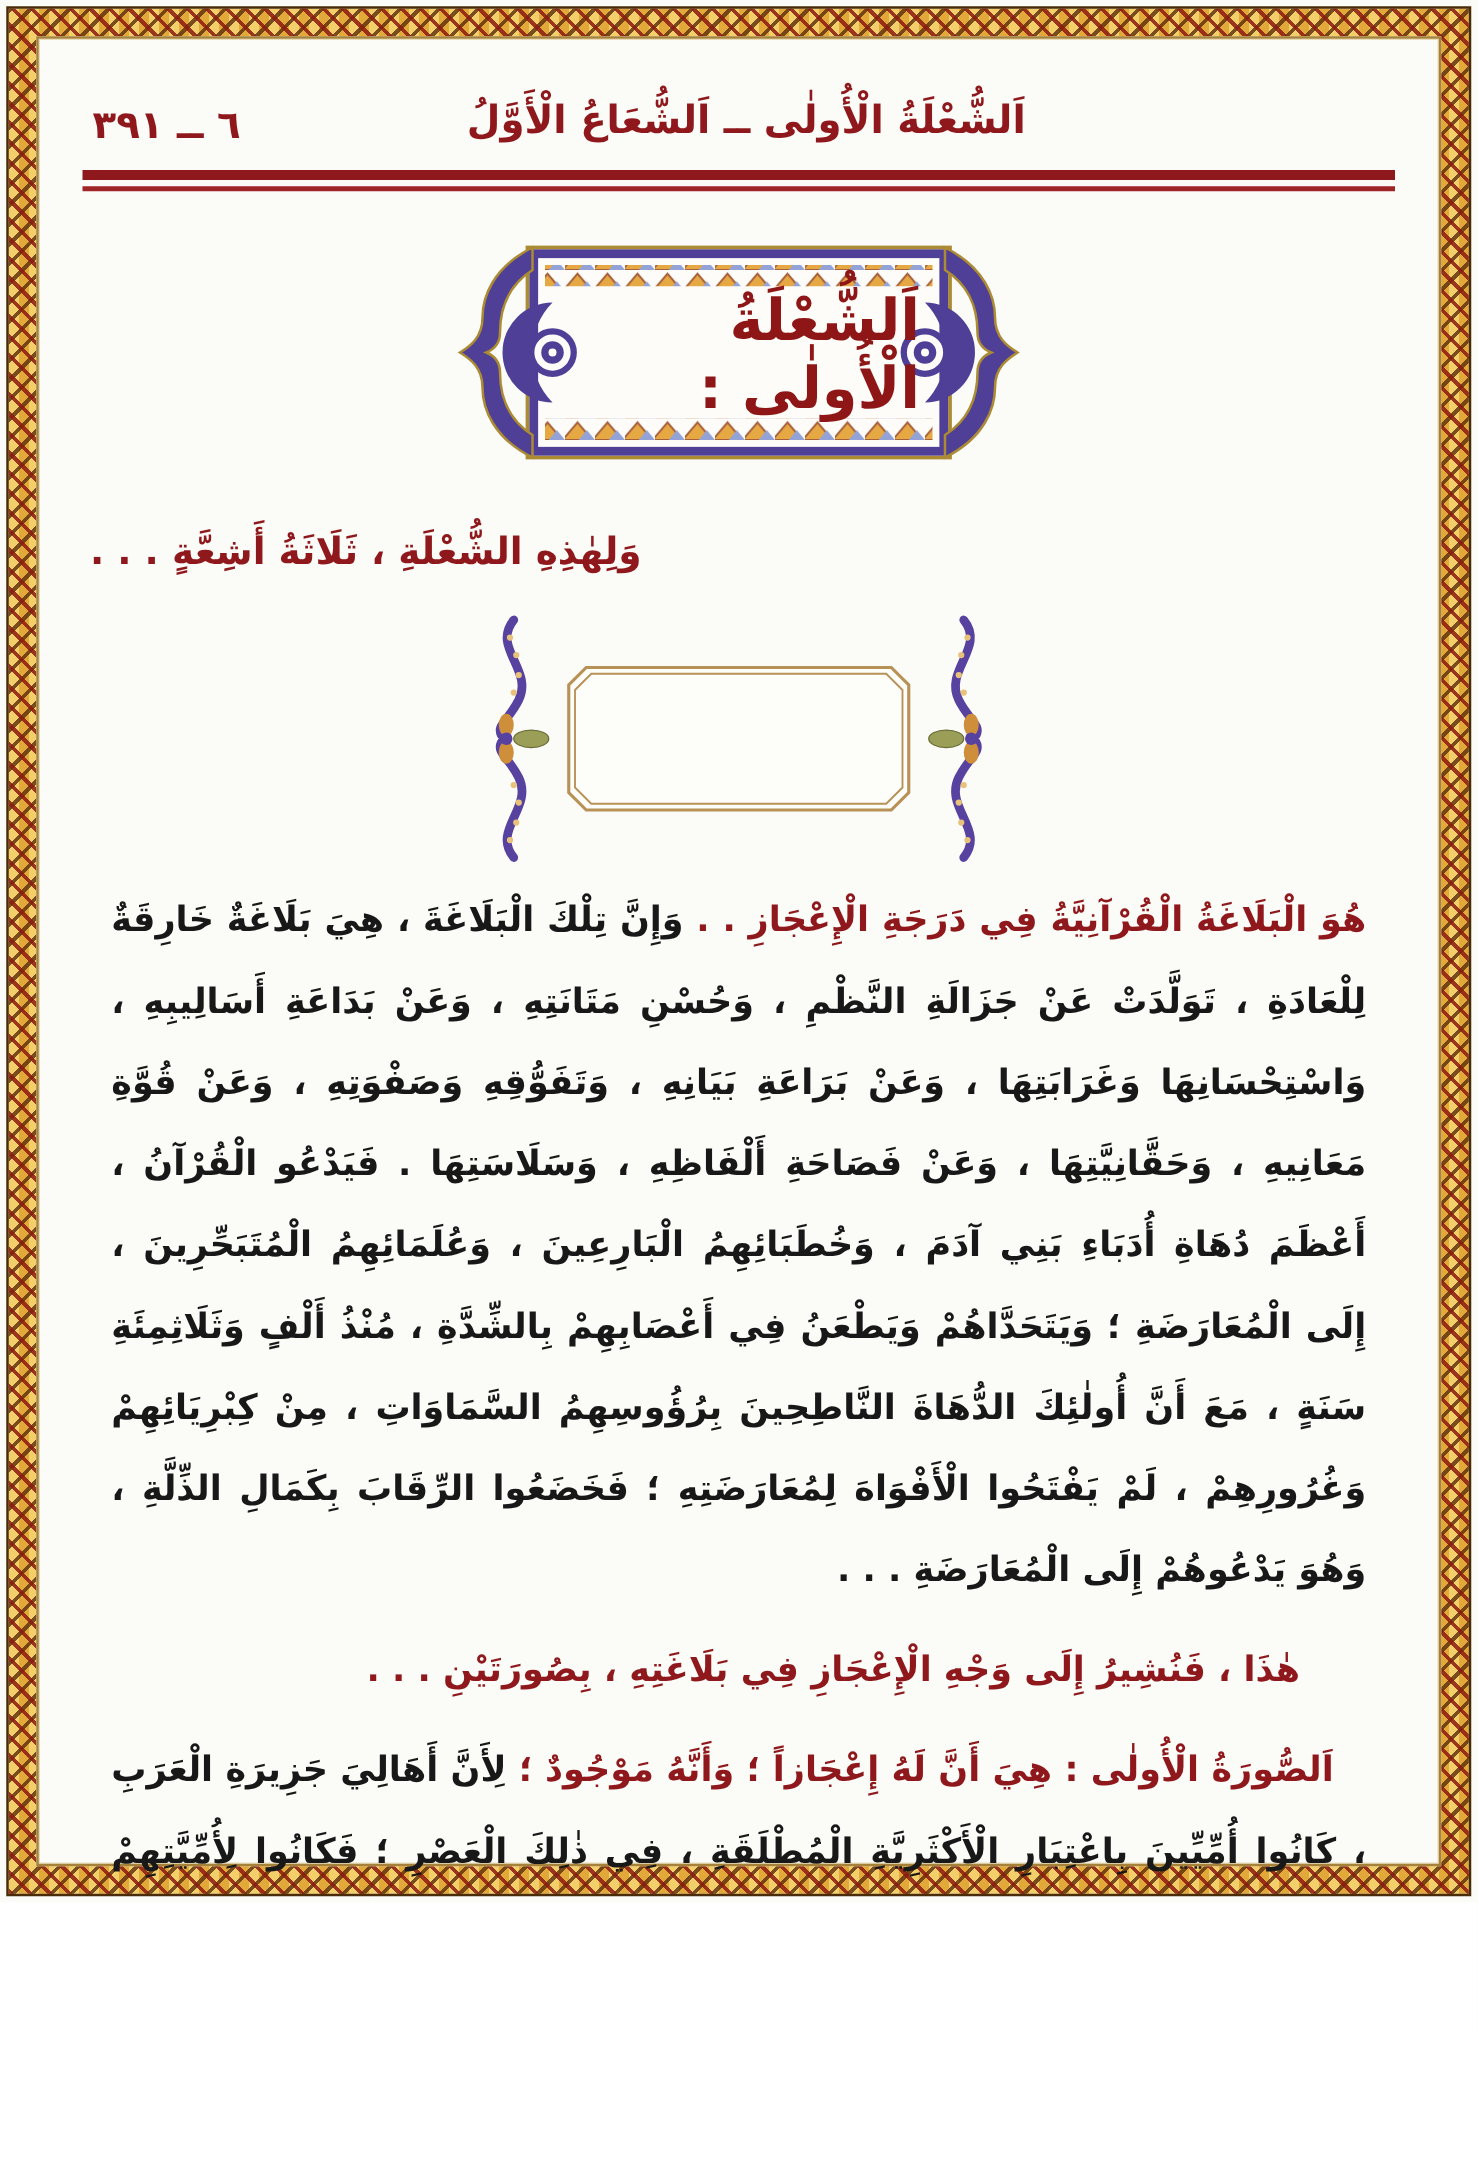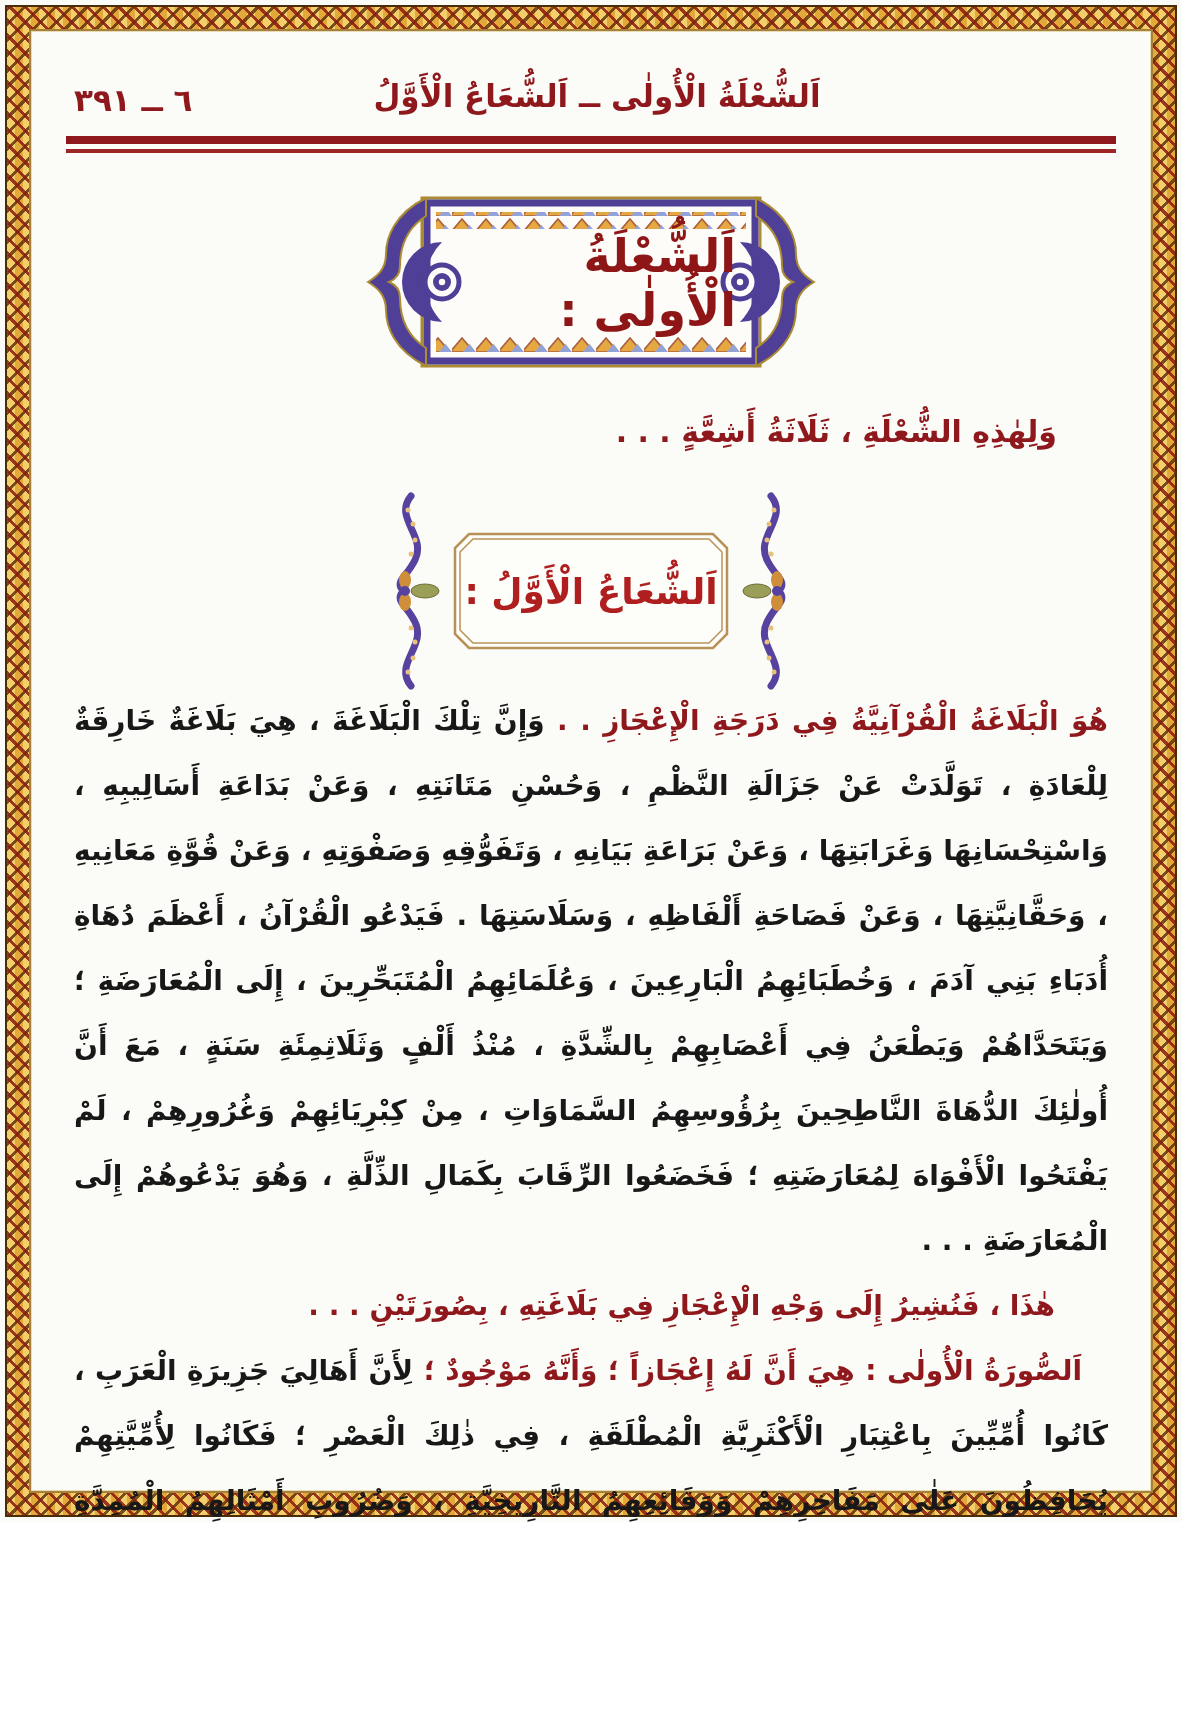--- a/index.html
+++ b/index.html
@@ -21,35 +21,35 @@
   .rule{position:absolute;left:66px;right:66px;}
   .rule1{top:136px;height:8px;background:#8f181c;}
   .rule2{top:149px;height:4px;background:#9e2626;}
   
   .banner{position:absolute;top:182px;left:50%;transform:translateX(-50%);
           width:470px;height:202px;}
   .banner svg{position:absolute;inset:0;}
   .banner-text{position:absolute;inset:40px 90px;display:flex;align-items:center;
           justify-content:center;font-size:46px;font-weight:bold;color:#8e1616;direction:rtl;}
   
-  .intro{position:absolute;top:414px;left:72px;right:72px;padding-right:53px;
-         text-align:right;direction:rtl;font-size:30px;font-weight:bold;color:#8f181c;}
+  .intro{position:absolute;top:424px;left:72px;right:72px;padding-right:53px;
+         text-align:left;direction:rtl;font-size:30px;font-weight:bold;color:#8f181c;}
   
   .section{position:absolute;top:487px;left:50%;transform:translateX(-50%);
            display:flex;align-items:center;gap:10px;height:208px;}
   .floral{width:52px;height:206px;}
   .floral.mirror{transform:scaleX(-1);}
   .octwrap{position:relative;width:280px;height:122px;}
   .octwrap svg{position:absolute;inset:0;}
   .section-text{position:absolute;inset:8px;display:flex;align-items:center;
            justify-content:center;font-size:36px;font-weight:bold;color:#b01f1f;direction:rtl;}
   
   .bodytext{position:absolute;top:688px;left:74px;right:74px;direction:rtl;
             text-align:justify;font-size:28px;font-weight:700;line-height:65px;color:#181818;}
-  .bodytext p{margin:0;}
+  .bodytext p{margin:15px;}
   .p1{text-indent:53px;}
   .p2{text-indent:26px;}
   .seg-red{color:#8f181c;}
   .seg-black{color:#181818;}
 </style>
 </head>
 <body>
 
 <div class="page">
   <div class="braid"></div>
@@ -107,21 +107,20 @@
       <ellipse cx="16" cy="103" rx="14" ry="7" fill="#9b9e57" stroke="#6b6e35" stroke-width="1"></ellipse>
       <ellipse cx="36" cy="92" rx="6" ry="9" fill="#cf8f3a"></ellipse>
       <ellipse cx="36" cy="114" rx="6" ry="9" fill="#cf8f3a"></ellipse>
       <circle cx="36" cy="103" r="5" fill="#5742a0"></circle>
     </svg>
     <div class="octwrap">
       <svg viewBox="0 0 280 122">
         <polygon points="18,4 262,4 276,18 276,104 262,118 18,118 4,104 4,18" fill="#fdfdfa" stroke="#b89157" stroke-width="2.5"></polygon>
         <polygon points="22,9 258,9 271,22 271,100 258,113 22,113 9,100 9,22" fill="none" stroke="#b89157" stroke-width="1.5"></polygon>
       </svg>
-      <div class="section-text">اَلشُّعَاعُ الْأَوَّلُ :</div>
     </div>
     <svg class="floral mirror" viewBox="0 0 52 206">
       <g stroke="#5742a0" fill="none" stroke-width="7" stroke-linecap="round">
         <path d="M30,8 C48,30 14,48 26,72 C34,88 44,92 40,100"></path>
         <path d="M30,198 C48,176 14,158 26,134 C34,118 44,114 40,106"></path>
       </g>
       <g fill="#e8c27a">
         <circle cx="33" cy="22" r="2.5"></circle>
           <circle cx="28" cy="36" r="2.5"></circle>
         <circle cx="26" cy="52" r="2.5"></circle>

